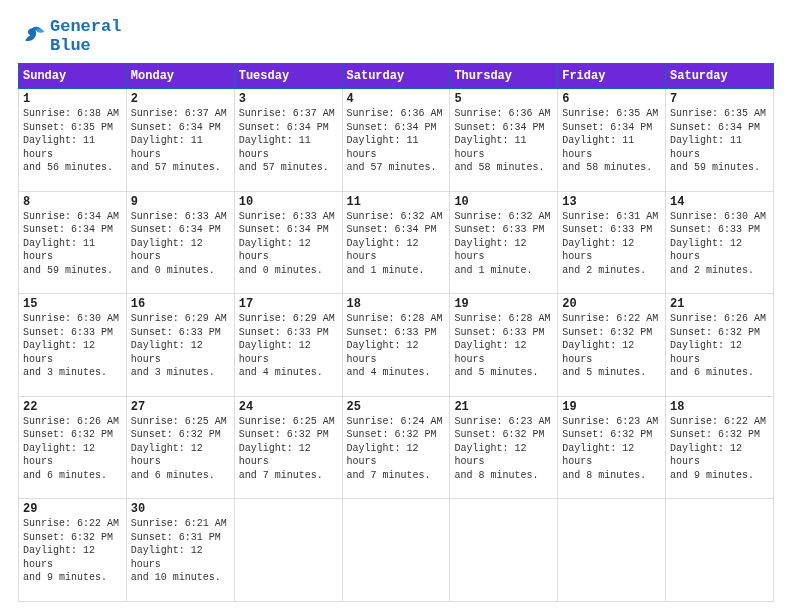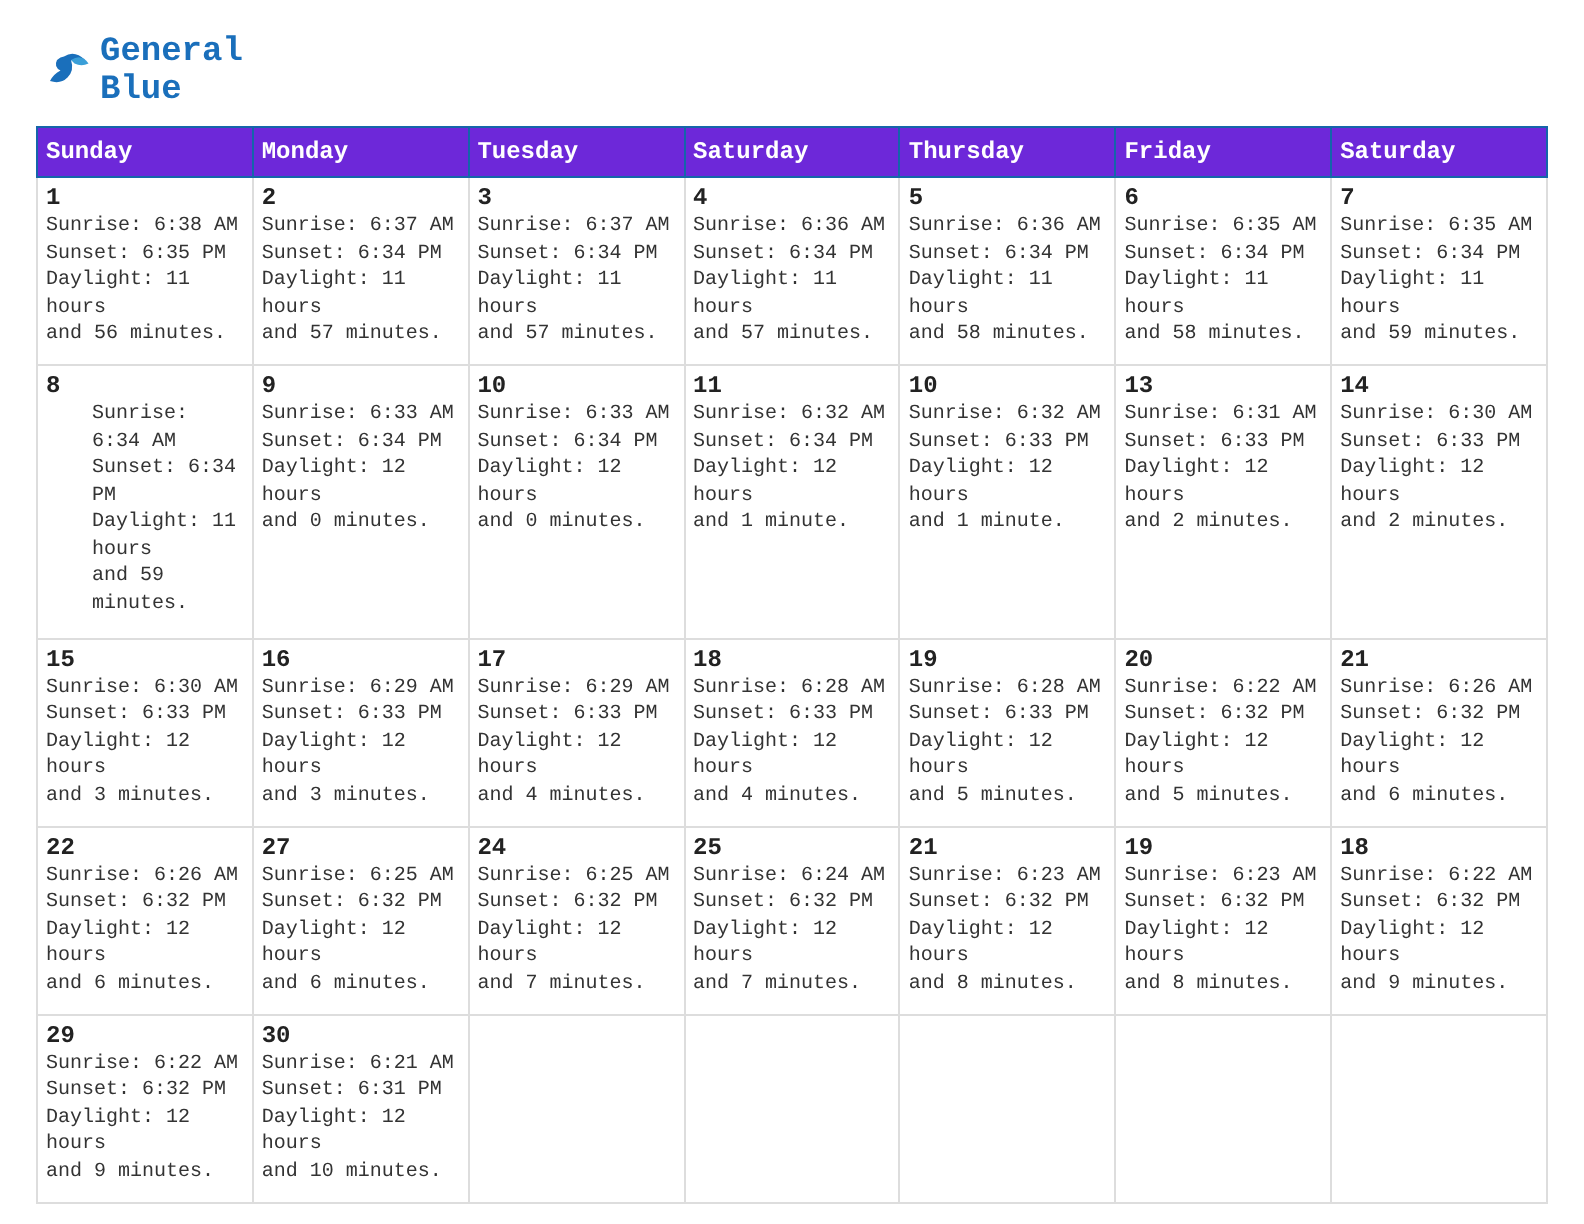--- a/index.html
+++ b/index.html
@@ -168,21 +168,21 @@
             <span class="day-num">7</span>
             <div class="cell-text" style="white-space: pre-line;">Sunrise: 6:35 AM
 Sunset: 6:34 PM
 Daylight: 11 hours
 and 59 minutes.</div>
           </td>
         </tr>
         <tr>
           <td>
             <span class="day-num">8</span>
-            <div class="cell-text" style="white-space: pre-line; margin-left: 23px;">Sunrise: 6:34 AM
+            <div class="cell-text" style="white-space: pre-line;">Sunrise: 6:34 AM
 Sunset: 6:34 PM
 Daylight: 11 hours
 and 59 minutes.</div>
           </td>
           <td>
             <span class="day-num">9</span>
             <div class="cell-text" style="white-space: pre-line;">Sunrise: 6:33 AM
 Sunset: 6:34 PM
 Daylight: 12 hours
 and 0 minutes.</div>

